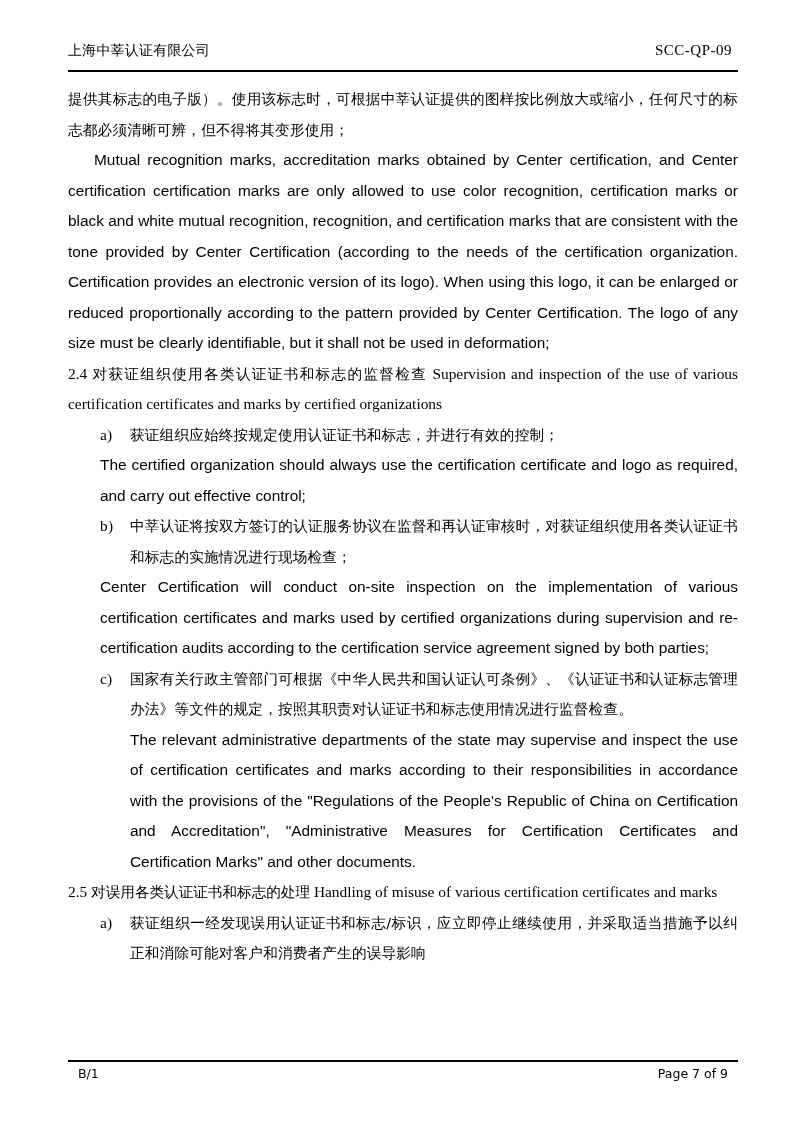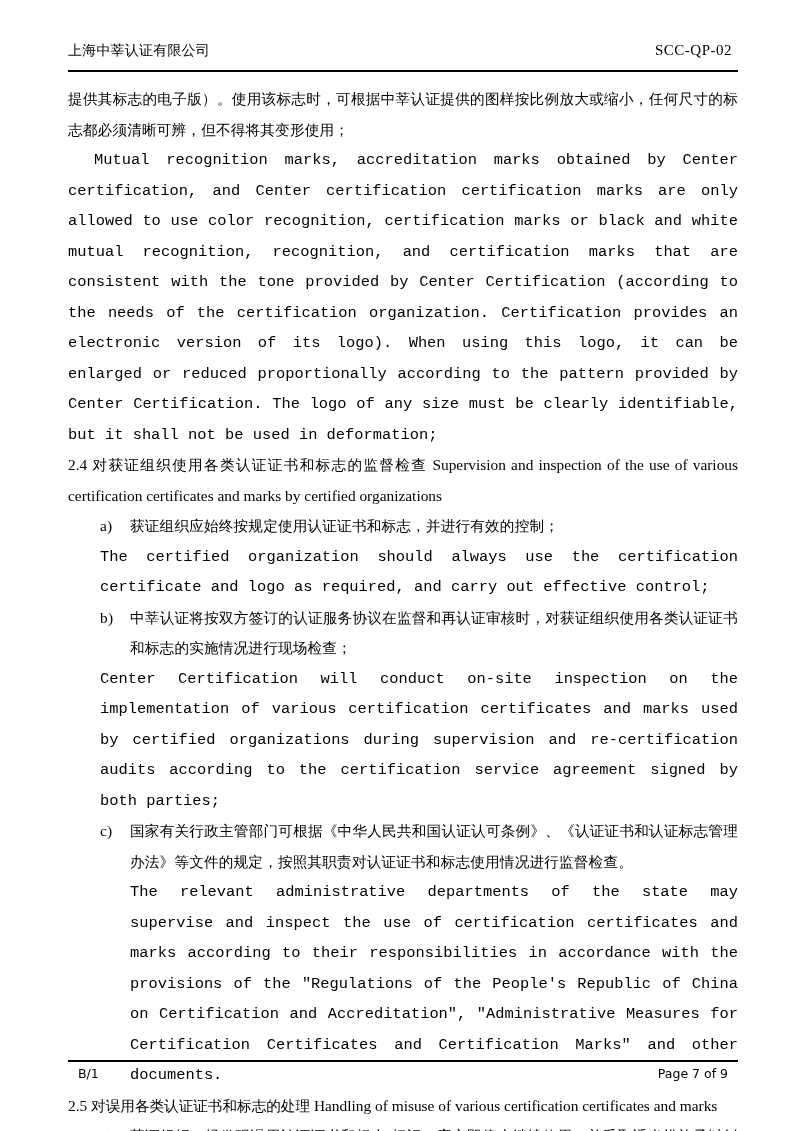--- a/index.html
+++ b/index.html
@@ -72,21 +72,21 @@
     line-height: 30.5px;
     text-align: justify;
     text-justify: inter-word;
   }
   p.para.cn {
     font-family: "DejaVu Sans", "Liberation Sans", sans-serif;
     font-size: 14.6px;
     letter-spacing: 0.2px;
   }
   p.para.en {
-    font-family: Liberation Mono, monospace;
+    font-family: Liberation Sans, sans-serif;
     font-size: 15.4px;
   }
   p.para.mixed {
     font-family: "DejaVu Sans", "Liberation Sans", sans-serif;
     font-size: 14.6px;
   }
   p.para.mixed .en-run {
     font-family: "Liberation Serif", "DejaVu Serif", serif;
     font-size: 15.4px;
     margin-top: 8px;
@@ -118,21 +118,21 @@
 </style>
 </head>
 <body>
 
 <div class="page">
   <div class="content-area">
 
     <div class="doc-header">
       <div class="hdr-row">
         <span class="hdr-left">上海中莘认证有限公司</span>
-        <span class="hdr-right">SCC-QP-02</span>
+        <span class="hdr-right">SCC-QP-09</span>
       </div>
     </div>
     <div class="rule-header"></div>
 
     <div class="body-block">
 
       <p class="para cn">提供其标志的电子版）。使用该标志时，可根据中莘认证提供的图样按比例放大或缩小，任何尺寸的标志都必须清晰可辨，但不得将其变形使用；</p>
 
       <p class="para en indent-first">Mutual recognition marks, accreditation marks obtained by Center certification, and Center certification certification marks are only allowed to use color recognition, certification marks or black and white mutual recognition, recognition, and certification marks that are consistent with the tone provided by Center Certification (according to the needs of the certification organization. Certification provides an electronic version of its logo). When using this logo, it can be enlarged or reduced proportionally according to the pattern provided by Center Certification. The logo of any size must be clearly identifiable, but it shall not be used in deformation;</p>
 

